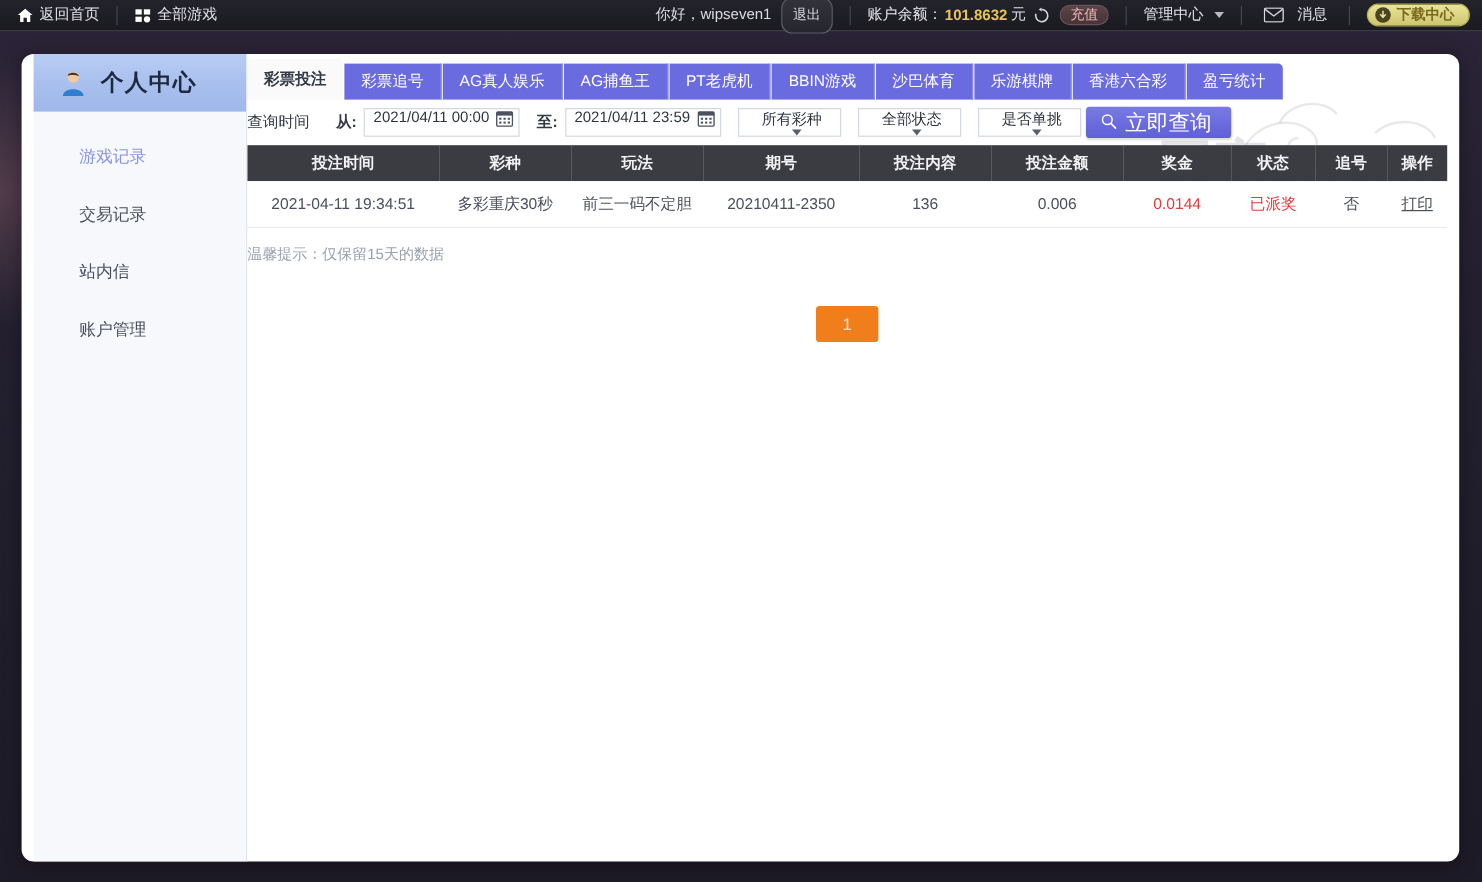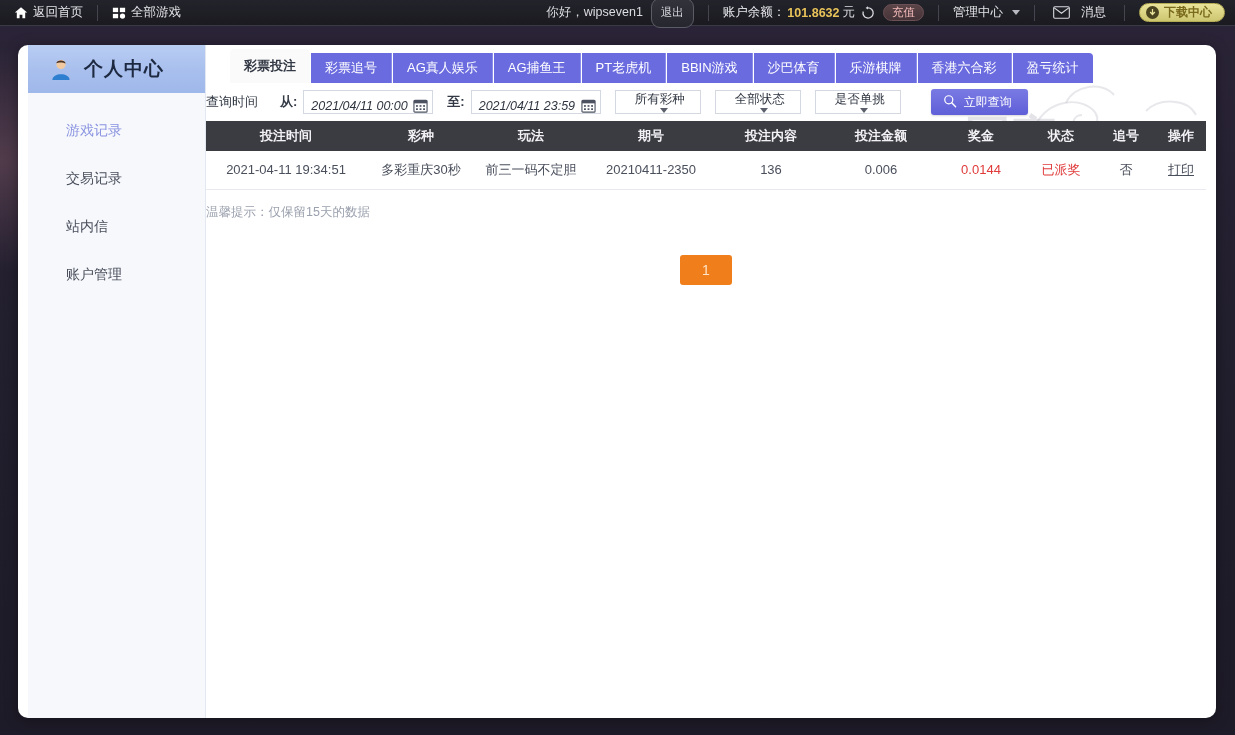--- a/index.html
+++ b/index.html
@@ -127,21 +127,21 @@
   .content {
     position: absolute; left: 178px; top: 0;
     width: 1020px; height: 673px;
     z-index: 2;
   }
 
   
   .tabs {
     display: flex; align-items: flex-end;
     height: 38px; padding-left: 10px; gap: 1px;
-    position: relative; z-index: 4; margin-left: 24px;
+    position: relative; z-index: 4;
   }
   .tab {
     height: 30px; min-width: 70px; padding: 0 14px;
     display: flex; align-items: center; justify-content: center;
     background: #6b6be0;
     color: #ffffff; font-size: 13px; cursor: pointer;
     white-space: nowrap;
     border-right: 1px solid #8c8cea;
   }
   .tab:first-child { border-radius: 4px 0 0 0; }
@@ -170,37 +170,37 @@
     border: 1px solid #d4d8e0; border-right: none;
     background: #fbfbfd; color: #565c68; font-size: 12.5px;
     cursor: pointer;
   }
   .seg-btn:last-child { border-right: 1px solid #d4d8e0; }
   .fb-from { margin: 0 6px 0 14px; font-weight: bold; color:#333a45; font-size:13px;}
   .fb-to   { margin: 0 6px 0 14px; font-weight: bold; color:#333a45; font-size:13px;}
   .dateinput {
     height: 24px; width: 130px;
     border: 1px solid #d4d8e0; background: #fff;
-    display: flex; align-items: flex-end; justify-content: space-between;
-    padding: 0 4px 0 7px; cursor: text; font-style: italic;
+    display: flex; align-items: flex-start; justify-content: space-between;
+    padding: 0 4px 0 7px; cursor: text;
   }
   .dateinput span.val { font-size: 12.5px; color: #2f3540; }
   .cal-icon { display:flex; align-items:center; cursor: pointer;}
   .selwrap {
     height: 24px; margin-left: 14px;
     border: 1px solid #d4d8e0; background: #fff;
     display: flex; align-items: center; justify-content: space-between;
     padding: 0 6px 0 10px; cursor: pointer; min-width: 86px; flex-direction: column;
   }
   .selwrap span { font-size: 12.5px; color: #2f3540; }
   .sel-caret { width:0;height:0;border-left:4px solid transparent;border-right:4px solid transparent;border-top:5px solid #5a5f6b; margin-left:8px;}
   .querybtn {
-    height: 26px; margin-left: 30px; padding: 0 16px 0 12px;
+    height: 26px; margin-left: 4px; padding: 0 16px 0 12px;
     background: linear-gradient(180deg,#7a7ae4,#5f5fd8);
-    color: #fff; font-size: 12px;
+    color: #fff; font-size: 18px;
     display: flex; align-items: center; gap: 7px;
     border-radius: 3px; cursor: pointer;
     box-shadow: 0 1px 2px rgba(0,0,0,0.15);
   }
 
   
   .table-wrap { padding: 0 10px 0 10px; position: relative; z-index: 4;}
   table { width: 100%; border-collapse: collapse; }
   thead tr { background: #3b3b42; }
   thead th {

